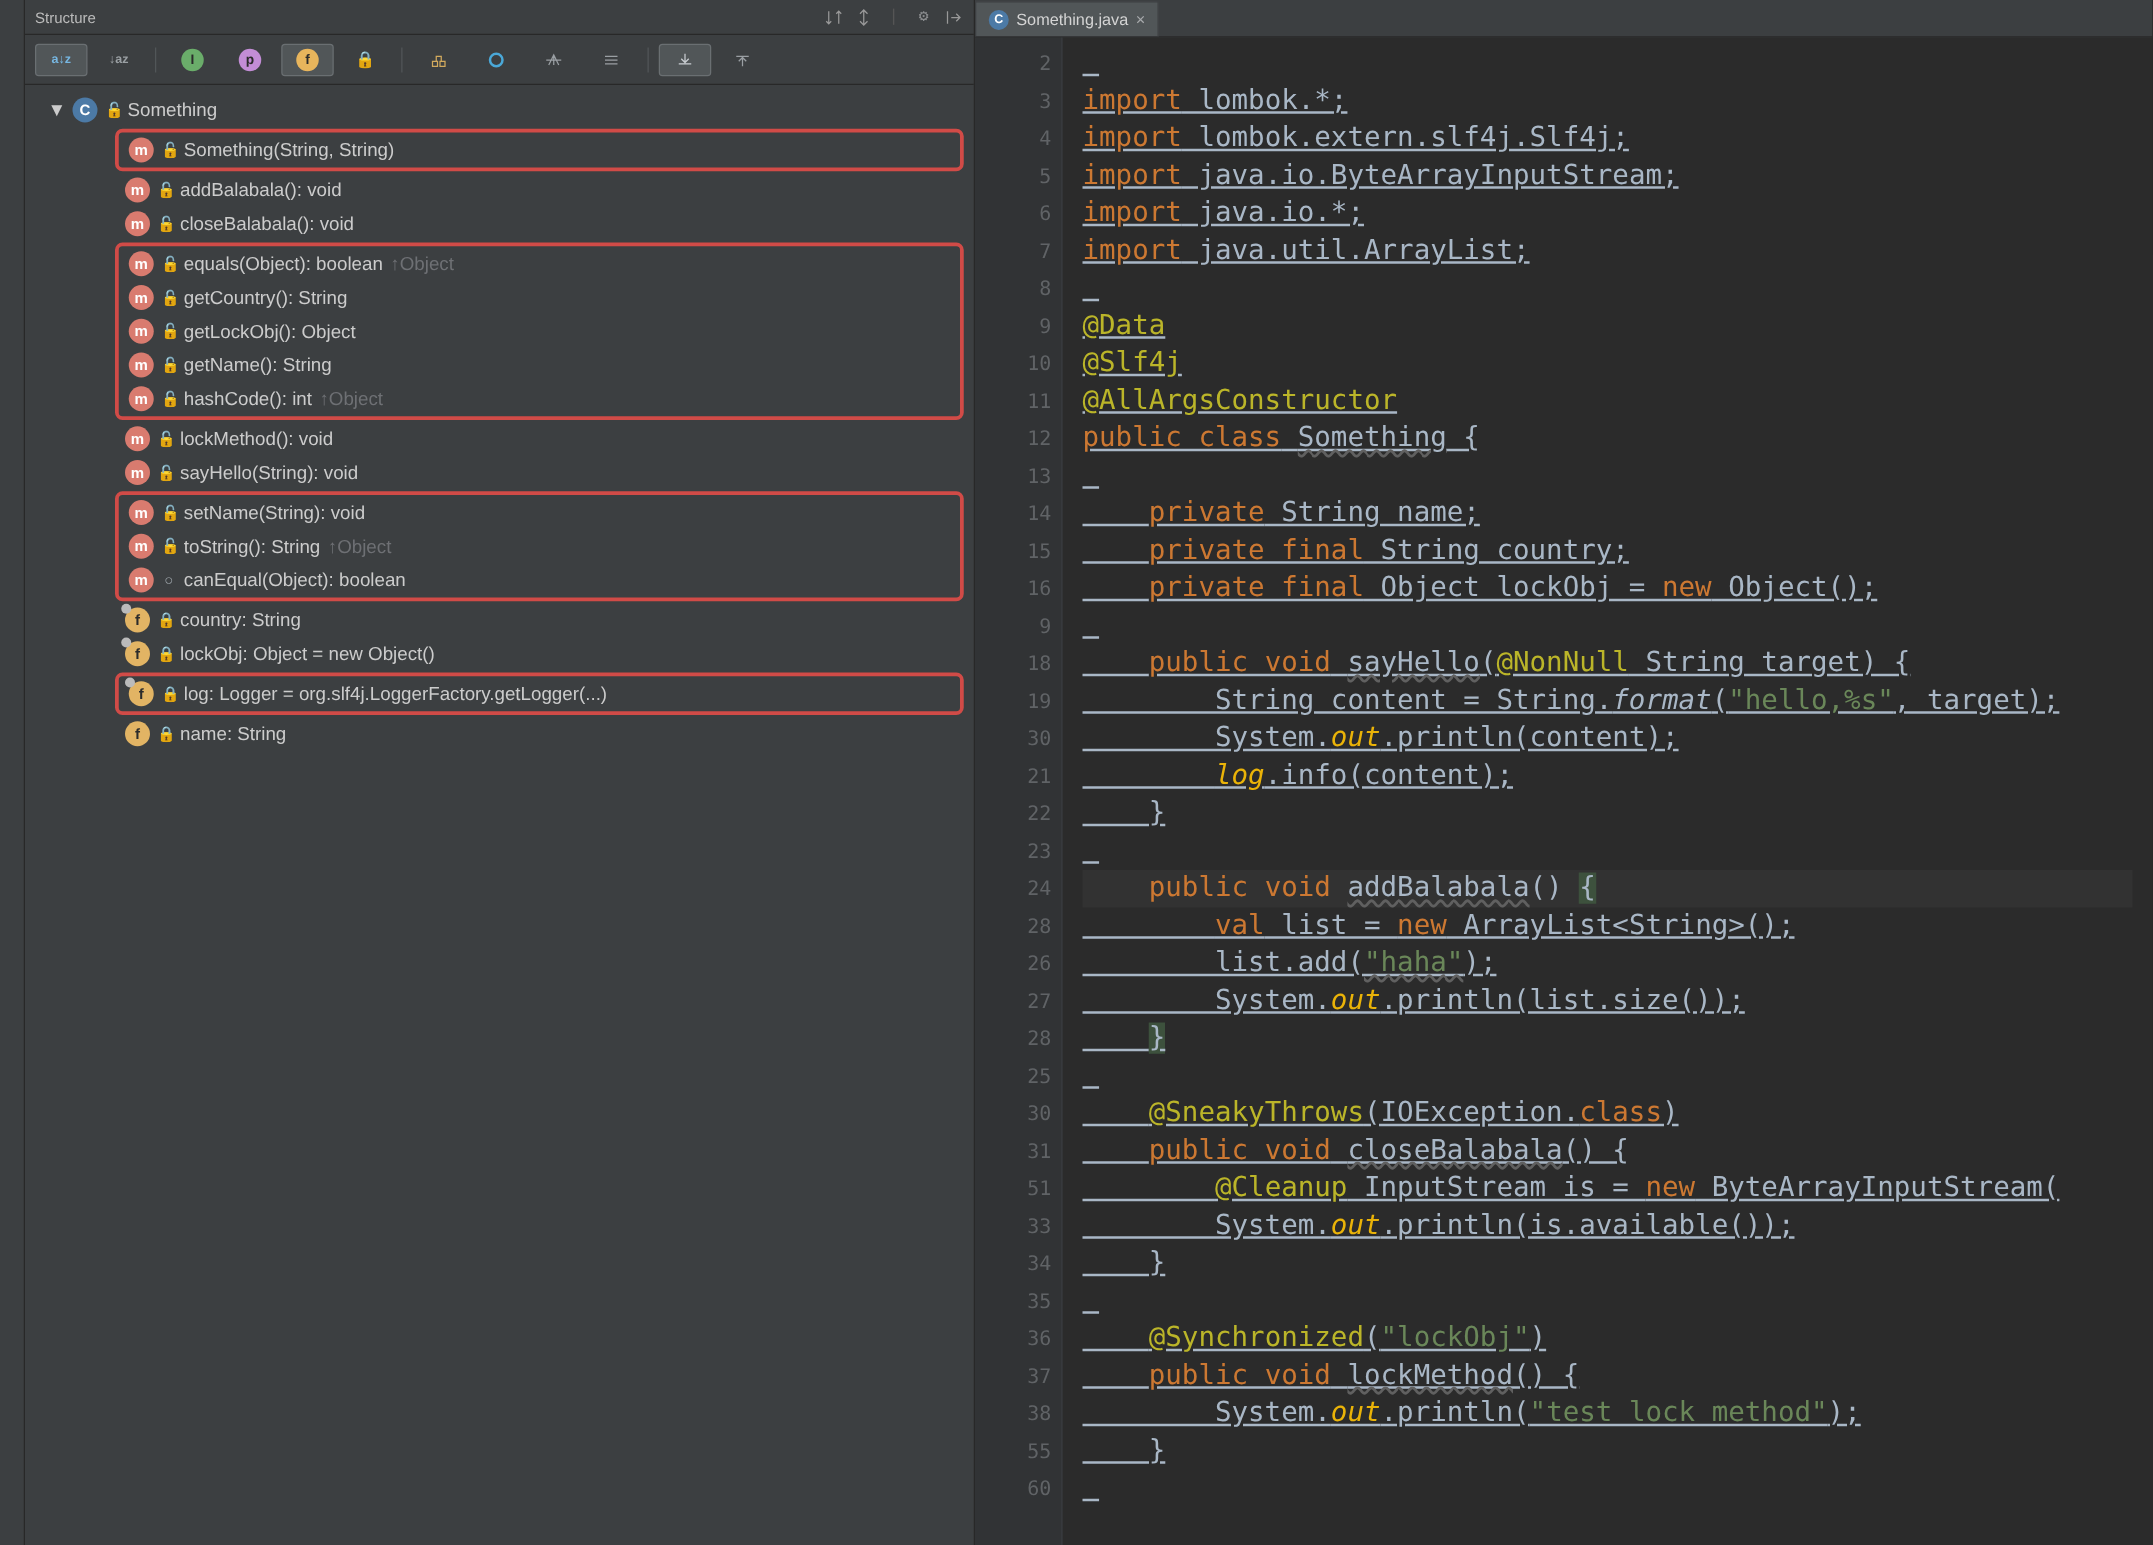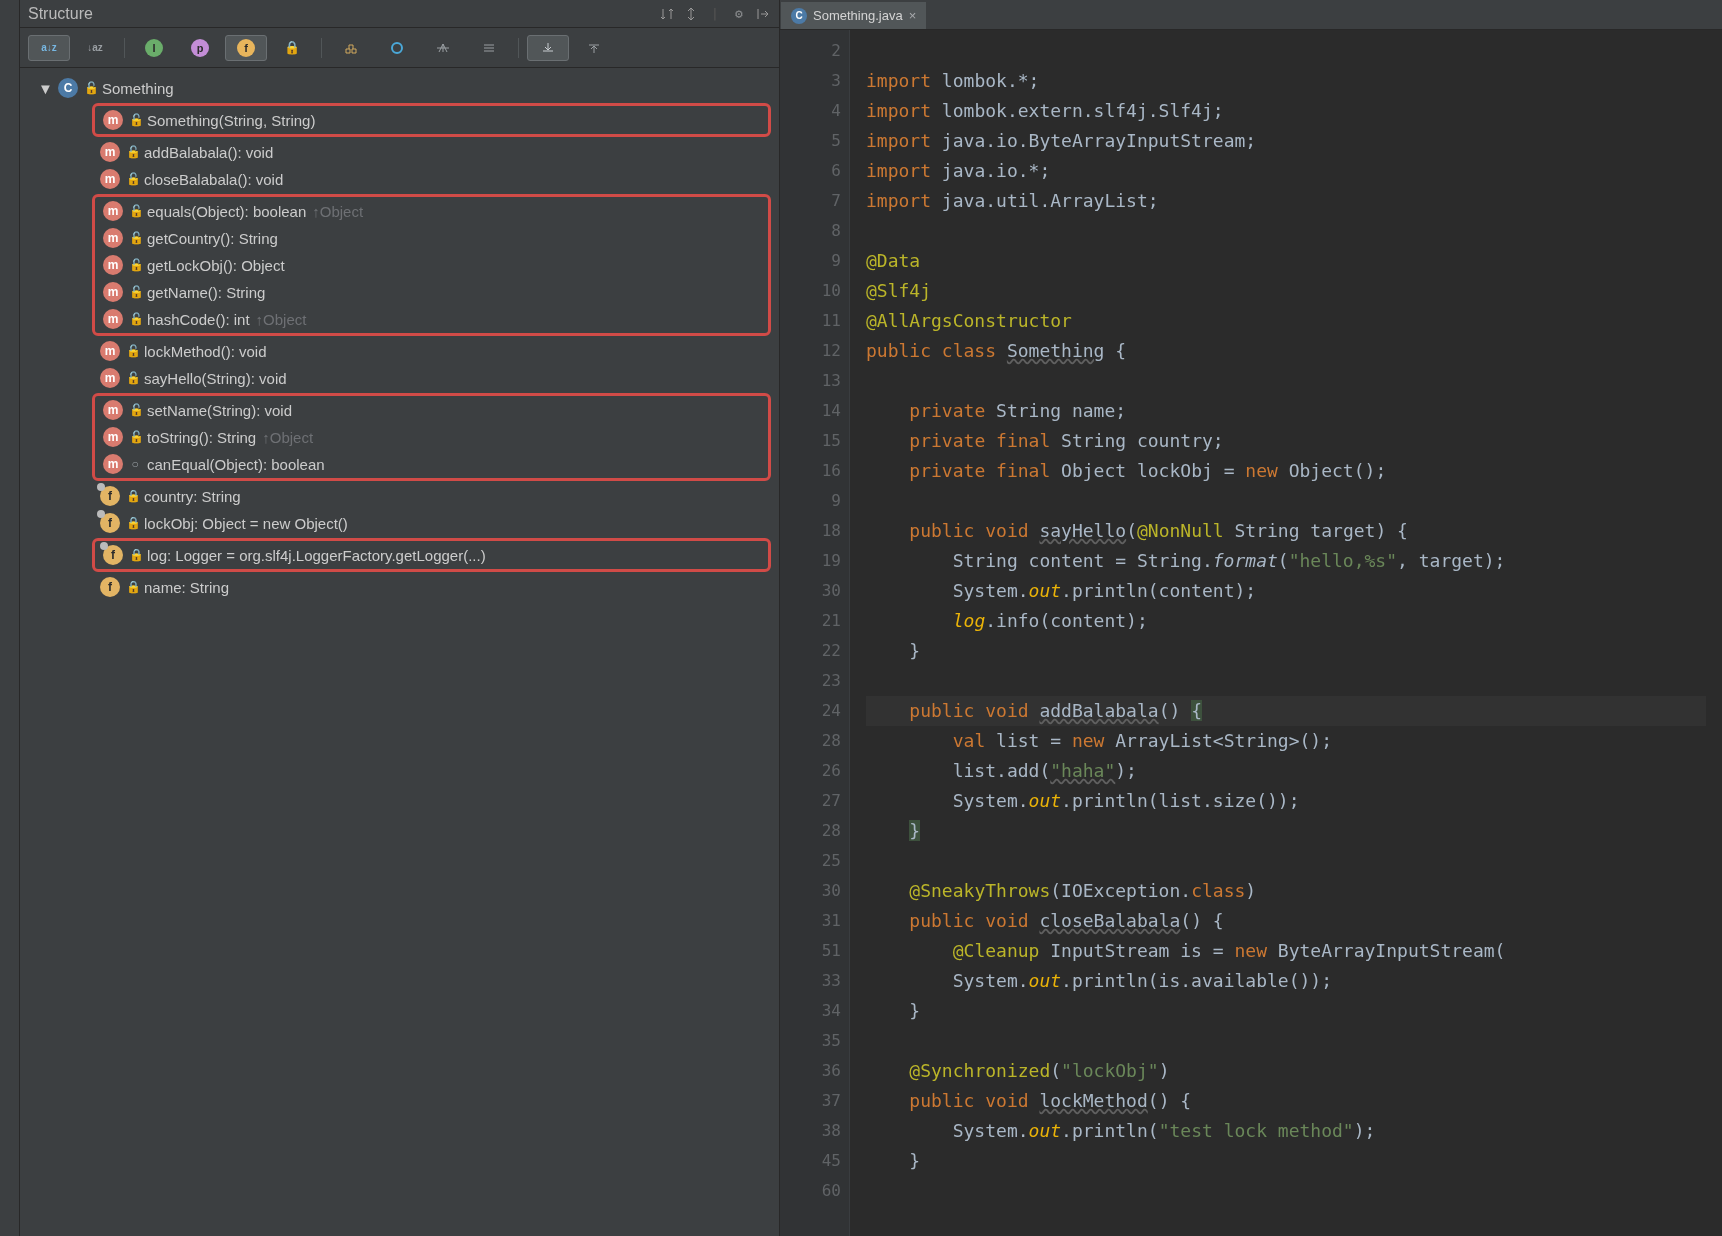--- a/index.html
+++ b/index.html
@@ -19,21 +19,21 @@
   background: #3c3f41;
   border-right: 1px solid #282828;
   display:flex; flex-direction:column;
 }
 .pane-header {
   height: 28px;
   display:flex; align-items:center; justify-content:space-between;
   padding:0 8px;
   border-bottom:1px solid #282828;
 }
-.pane-title { font-family: sans-serif; font-size:16px; color:#bbbbbb; }
+.pane-title { font-family: sans-serif; font-size:12px; color:#bbbbbb; }
 .pane-head-icons { display:flex; gap:8px; }
 .pane-head-icons span { width:16px; height:16px; display:inline-flex; align-items:center; justify-content:center; color:#8a8c8e; cursor:pointer; }
 .toolbar {
   height:40px; display:flex; align-items:center; gap:4px; padding:4px 8px;
   border-bottom:1px solid #282828;
 }
 .tb-btn {
   width:42px; height:26px; border-radius:3px;
   display:inline-flex; align-items:center; justify-content:center;
   cursor:pointer; position:relative;
@@ -84,22 +84,23 @@
 .tab .close { color:#a8aaad; cursor:pointer; }
 .code-area { flex:1; display:flex; }
 .gutter {
   width:70px; background:#313335; color:#606366;
   text-align:right; padding:6px 8px 0 0;
   font-size:16px; line-height:30px;
   border-right:1px solid #3a3d40;
 }
 .code {
   flex:1; padding:6px 16px 0 16px;
-  font-size:18px; line-height:30px;
+  font-size:22px; line-height:30px;
   white-space:pre;
+  text-decoration:underline;
 }
 .kw  { color:#cc7832; }
 .str { color:#6a8759; }
 .ann { color:#bbb529; }
 .it  { font-style:italic; }
 .st  { color:#eab308; font-style:italic; }
 .cur-line { background:#323232; display:inline-block; width:100%; }
 .squig { text-decoration: underline; text-decoration-style: wavy; text-decoration-color:#606060; }
 .brace-hl { background:#3d513d; }
 </style>
@@ -334,18 +335,18 @@
         <div>25</div>
         <div>30</div>
         <div>31</div>
         <div>51</div>
         <div>33</div>
         <div>34</div>
         <div>35</div>
         <div>36</div>
         <div>37</div>
         <div>38</div>
-        <div>45</div>
+        <div>55</div>
         <div>60</div>
       </div>
     <div class="code" id="code"><div>&nbsp;</div><div><span class="kw">import</span> lombok.*;</div><div><span class="kw">import</span> lombok.extern.slf4j.Slf4j;</div><div><span class="kw">import</span> java.io.ByteArrayInputStream;</div><div><span class="kw">import</span> java.io.*;</div><div><span class="kw">import</span> java.util.ArrayList;</div><div>&nbsp;</div><div><span class="ann">@Data</span></div><div><span class="ann">@Slf4j</span></div><div><span class="ann">@AllArgsConstructor</span></div><div><span class="kw">public class</span> <span class="squig">Something</span> {</div><div>&nbsp;</div><div>    <span class="kw">private</span> String name;</div><div>    <span class="kw">private final</span> String country;</div><div>    <span class="kw">private final</span> Object lockObj = <span class="kw">new</span> Object();</div><div>&nbsp;</div><div>    <span class="kw">public void</span> <span class="squig">sayHello</span>(<span class="ann">@NonNull</span> String target) {</div><div>        String content = String.<span class="it">format</span>(<span class="str">"hello,%s"</span>, target);</div><div>        System.<span class="st">out</span>.println(content);</div><div>        <span class="it st">log</span>.info(content);</div><div>    }</div><div>&nbsp;</div><div class="cur-line">    <span class="kw">public void</span> <span class="squig">addBalabala</span>() <span class="brace-hl">{</span></div><div>        <span class="kw">val</span> list = <span class="kw">new</span> ArrayList&lt;String&gt;();</div><div>        list.add(<span class="str squig">"haha"</span>);</div><div>        System.<span class="st">out</span>.println(list.size());</div><div>    <span class="brace-hl">}</span></div><div>&nbsp;</div><div>    <span class="ann">@SneakyThrows</span>(IOException.<span class="kw">class</span>)</div><div>    <span class="kw">public void</span> <span class="squig">closeBalabala</span>() {</div><div>        <span class="ann">@Cleanup</span> InputStream is = <span class="kw">new</span> ByteArrayInputStream(</div><div>        System.<span class="st">out</span>.println(is.available());</div><div>    }</div><div>&nbsp;</div><div>    <span class="ann">@Synchronized</span>(<span class="str">"lockObj"</span>)</div><div>    <span class="kw">public void</span> <span class="squig">lockMethod</span>() {</div><div>        System.<span class="st">out</span>.println(<span class="str">"test lock method"</span>);</div><div>    }</div><div>&nbsp;</div></div>
   </div>
 </div>
 
 </body></html>

